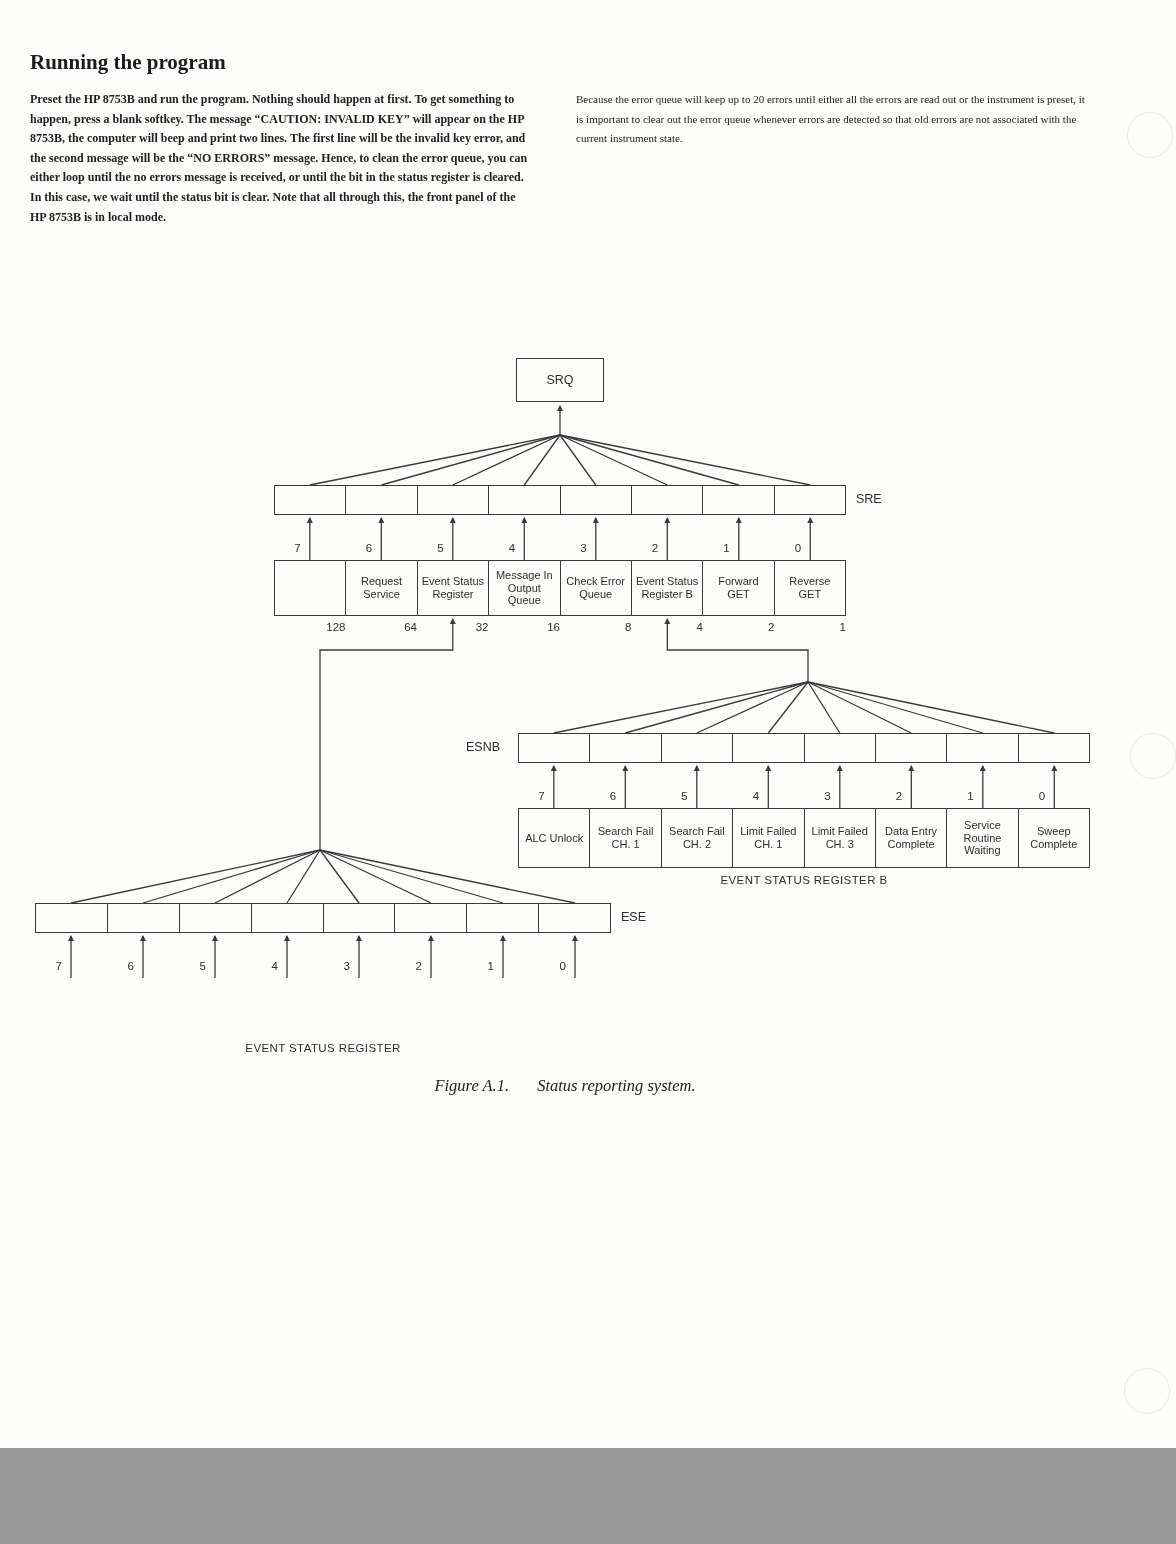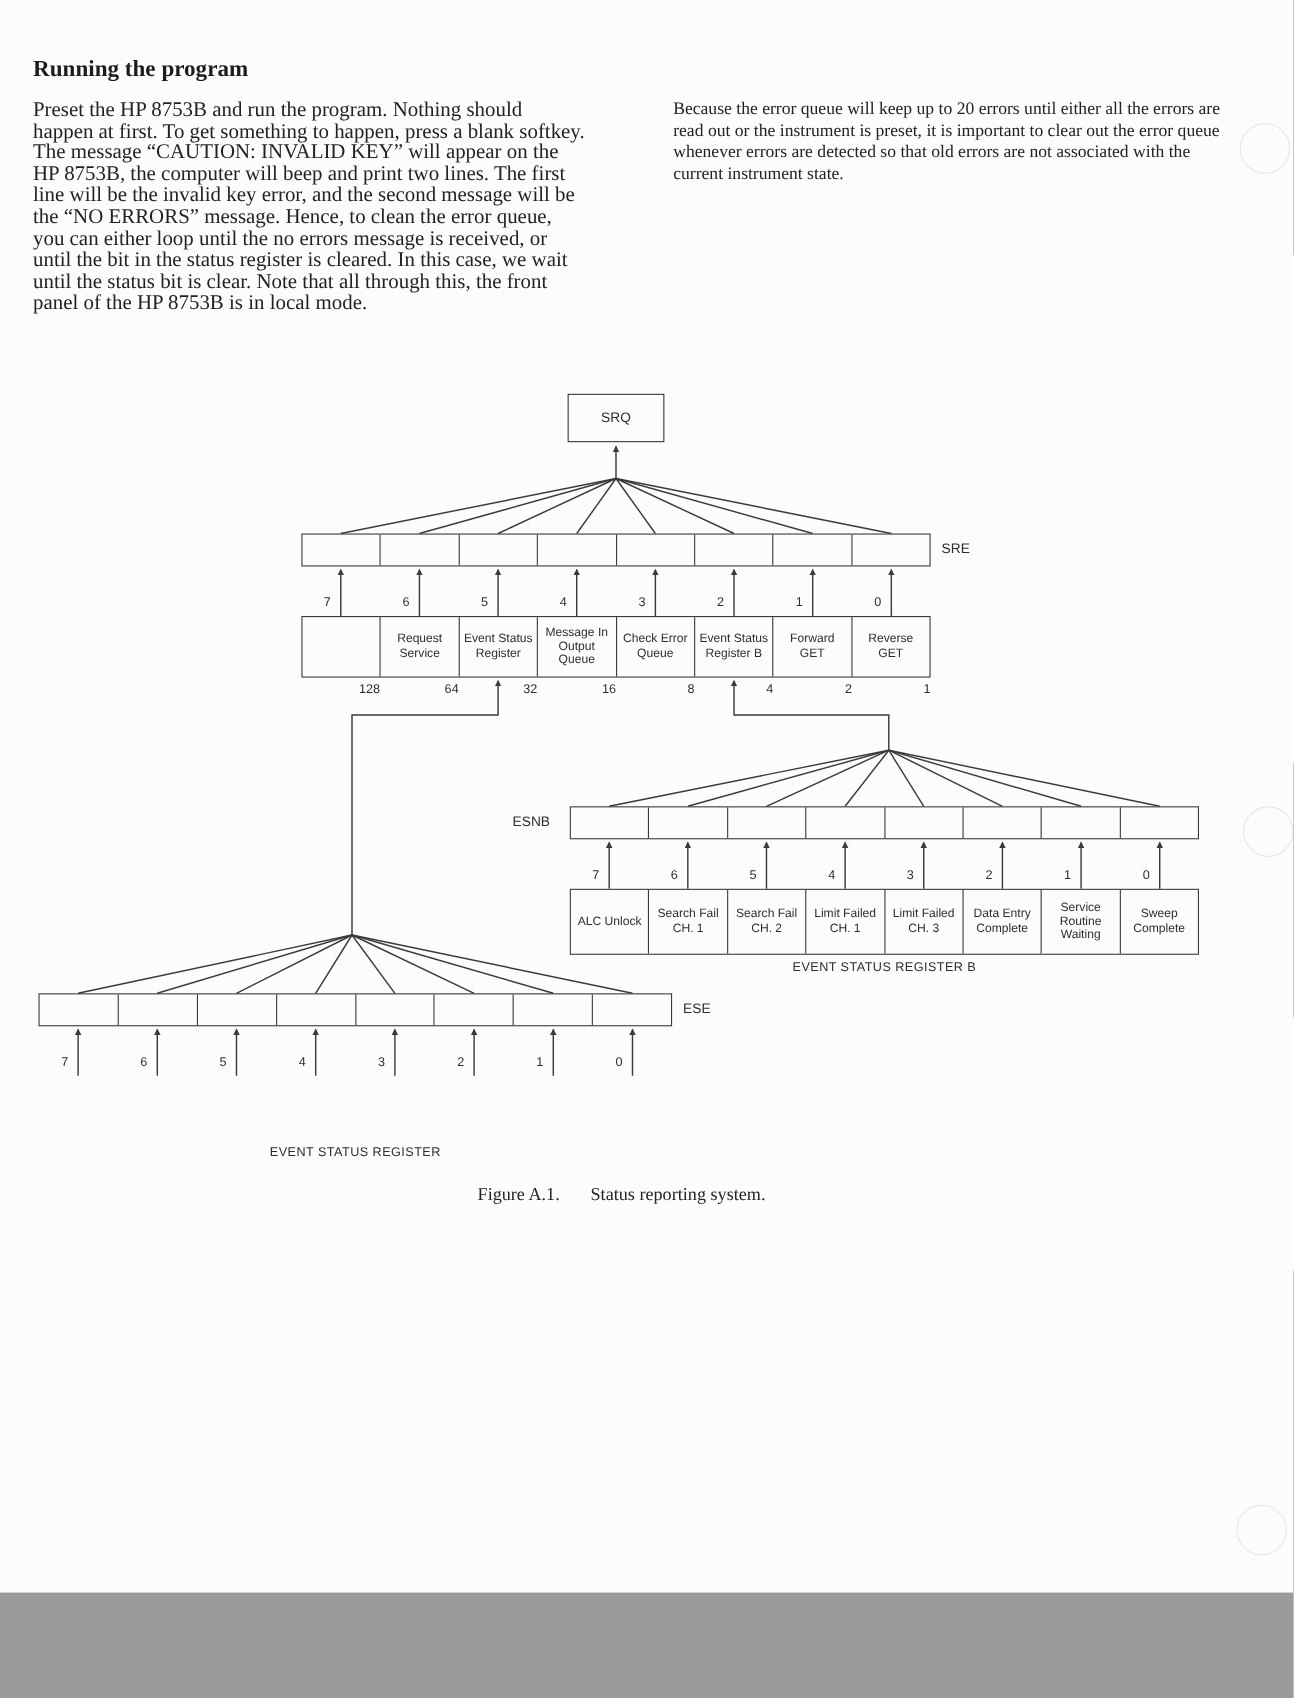--- a/index.html
+++ b/index.html
@@ -3,22 +3,22 @@
 <meta charset="utf-8">
 <style>
   html,body { margin:0; padding:0; background:#9a9a9a; }
   .page {
     position:relative; width:1176px; height:1448px; margin:0 auto;
     background:#fcfcfa; color:#222;
     font-family:"Liberation Serif", serif;
     overflow:hidden;
   }
   .heading { position:absolute; left:30px; top:50px; margin:0; font-size:21px; font-weight:bold; color:#1c1c1c; }
-  .left-col  { position:absolute; left:30px;  top:90px; width:502px; font-size:19px; line-height:19.6px; }
-  .right-col { position:absolute; left:576px; top:90px; width:516px; font-size:16px; line-height:19.6px;margin-left:36px; }
+  .left-col  { position:absolute; left:30px;  top:90px; width:502px; font-size:12px; line-height:19.6px;font-weight:bold; }
+  .right-col { position:absolute; left:576px; top:90px; width:516px; font-size:11px; line-height:19.6px; }
   .right-col p { margin:0; }
   .right-col p + p { margin-top:15px; }
 
   
   .diagram { position:absolute; left:0; top:350px; width:1176px; height:775px;
              font-family:"Liberation Sans", sans-serif; color:#2e2e2e; }
   .wires { position:absolute; left:0; top:0; pointer-events:none; }
 
   .srq-box { position:absolute; left:516px; top:8px; width:88px; height:44px;
              border:1.5px solid #3a3a3a; box-sizing:border-box;
@@ -53,21 +53,21 @@
   .ese-bits  { left:35px;  top:628px; width:576px; height:60px; }
 
   .valrow { position:absolute; display:flex; left:274px; top:271px; width:572px; }
   .valrow .valcell { flex:1; text-align:right; font-size:11.5px; }
 
   .regcaption { position:absolute; text-align:center; font-size:11.5px; letter-spacing:0.4px; }
   .esnb-caption { left:518px; top:524px; width:572px; }
   .ese-caption  { left:35px;  top:692px; width:576px; }
 
   .figcaption { position:absolute; left:0; top:726px; width:1130px; text-align:center;
-                font-family:"Liberation Serif", serif; font-size:16.5px; color:#222; }
+                font-family:"Liberation Serif", serif; font-style:italic; font-size:16.5px; color:#222; }
   .figcaption .figlabel { margin-right:28px; }
 
   .pagenum { position:absolute; left:30px; top:1488px; font-size:15px; }
 
   .artifact { position:absolute; width:44px; height:44px; border:1.5px solid #e7e7e2; border-radius:50%; }
   .a1 { left:1127px; top:112px; }
   .a2 { left:1130px; top:733px; }
   .a3 { left:1124px; top:1368px; }
 </style>
 </head>

